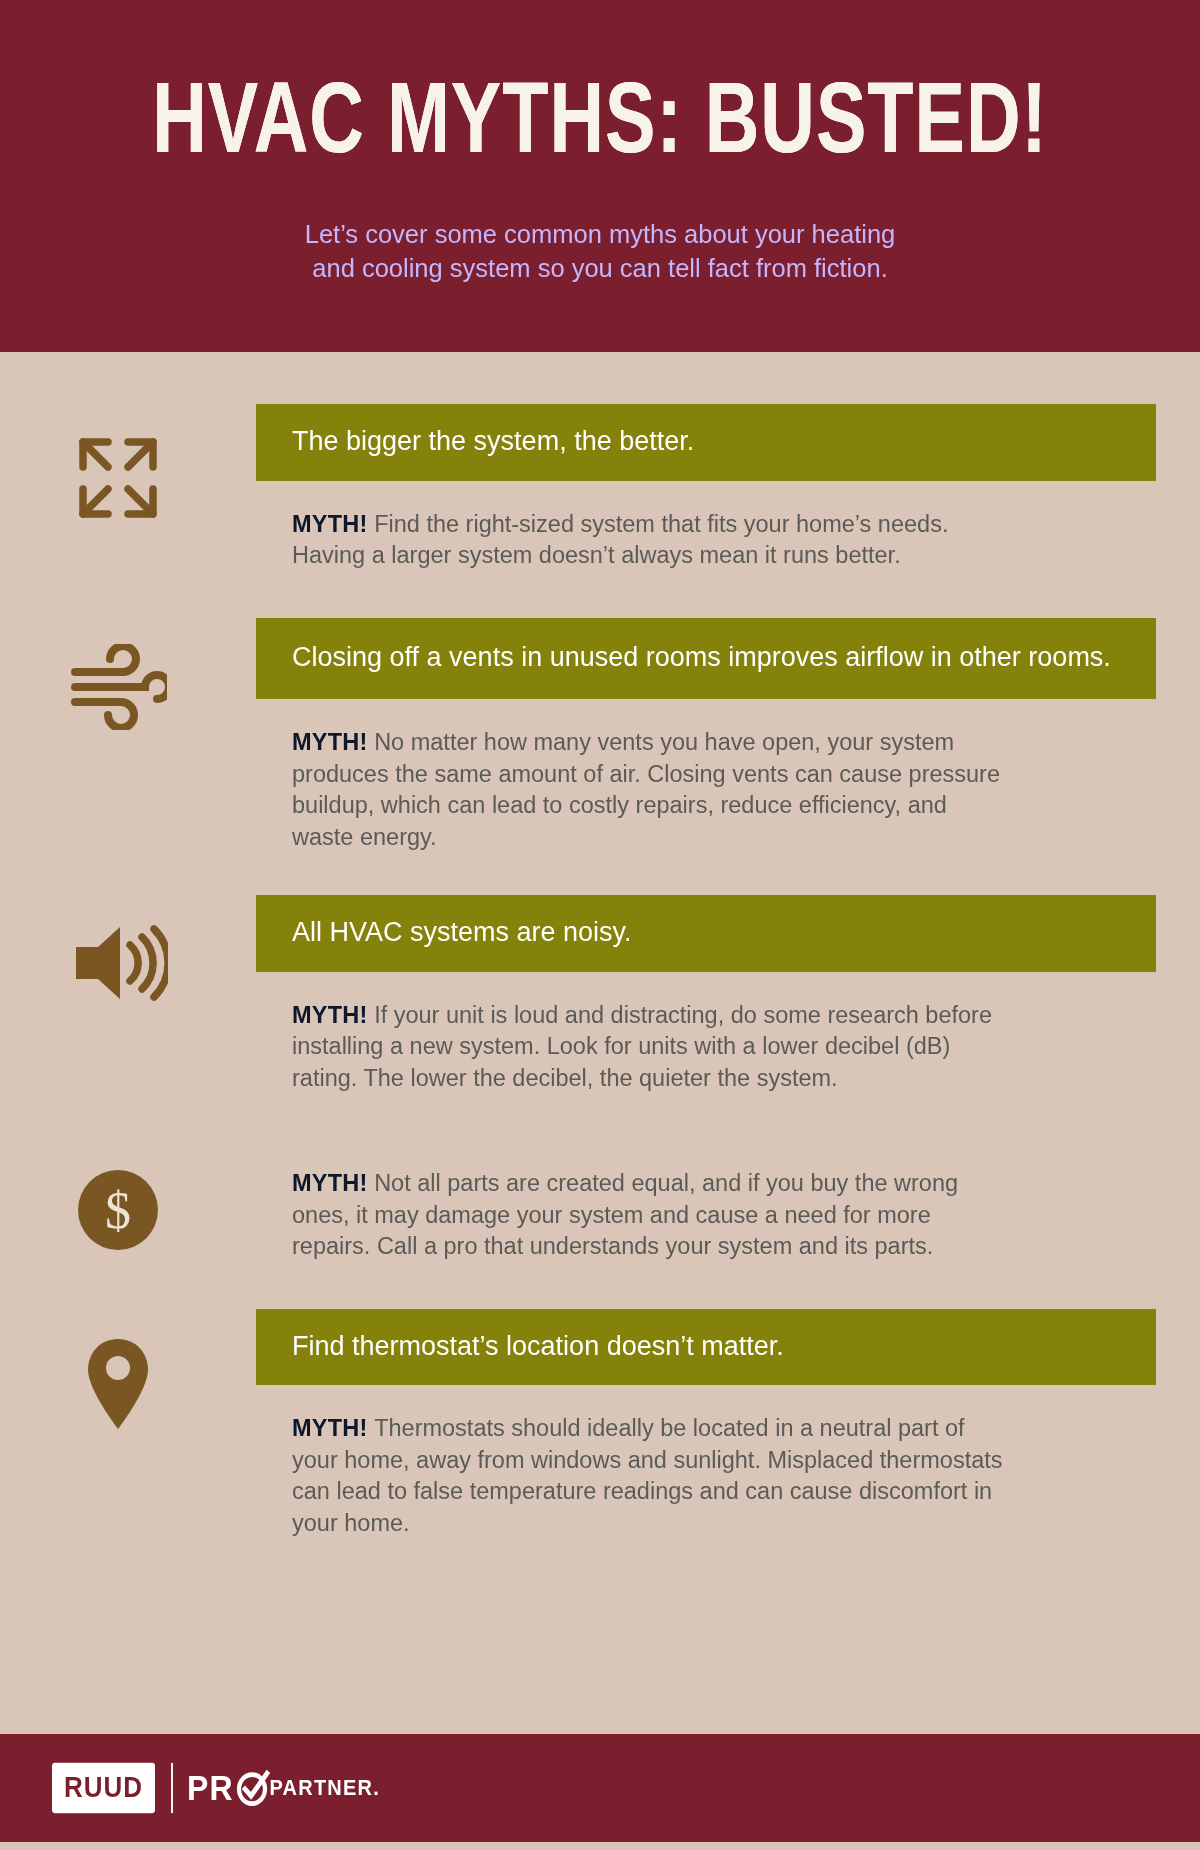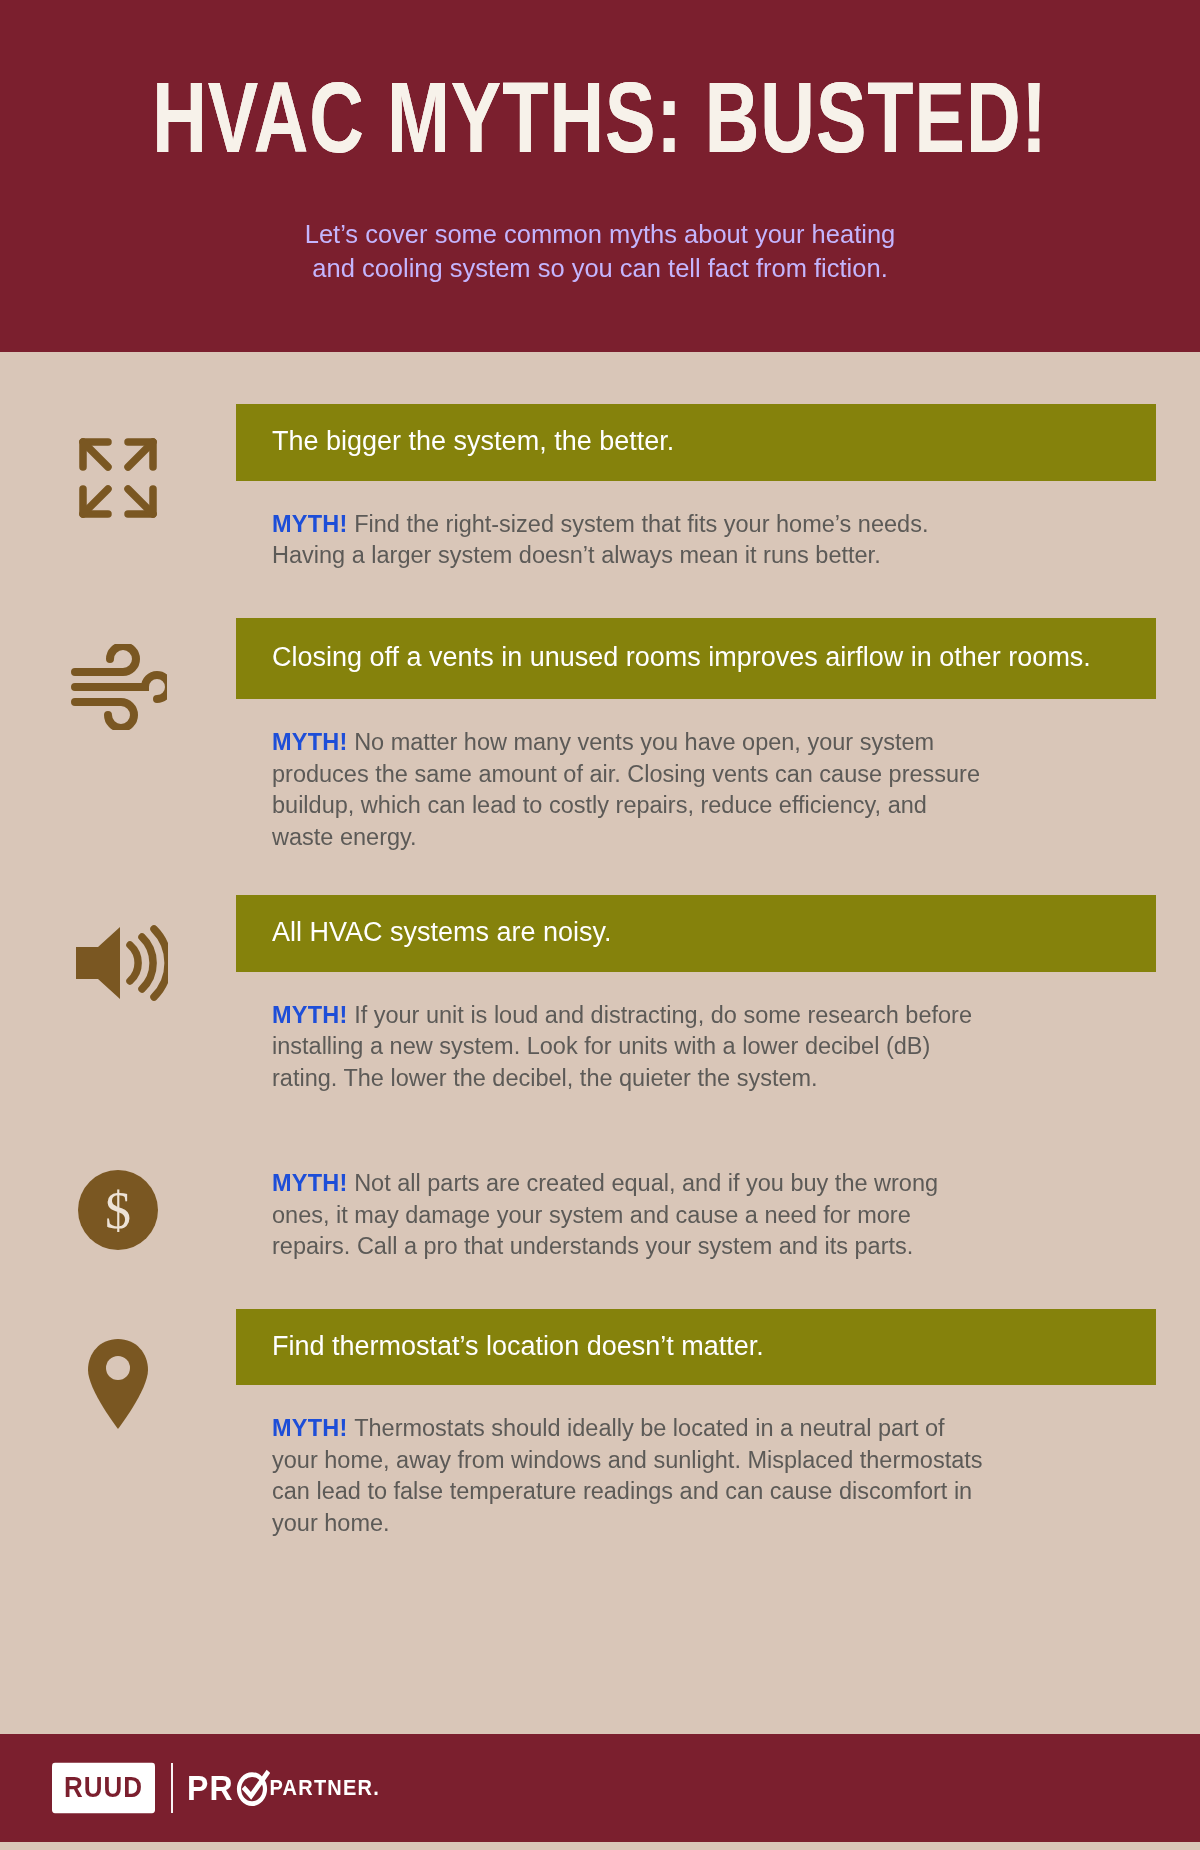--- a/index.html
+++ b/index.html
@@ -50,20 +50,21 @@
     background:#D9C6B8;
     padding-top:52px;
     padding-bottom:40px;
   }
 
   .myth{
     position:relative;
     display:flex;
     align-items:flex-start;
     margin-bottom:36px;
+    gap:20px;
   }
   .icon-col{
     width:236px;
     min-width:236px;
     display:flex;
     justify-content:center;
     padding-top:26px;
   }
   .content-col{
     flex:1;
@@ -84,21 +85,21 @@
   .body-text{
     color:#5C5A57;
     font-size:23.5px;
     line-height:1.34;
     margin-top:28px;
     padding-left:36px;
     padding-right:6px;
     max-width:760px;
   }
   .myth-tag{
-    color:#1d4ed8;
+    color:#0f172a;
     font-weight:bold;
     letter-spacing:0.2px;
   }
 
   
   .gap-a { margin-bottom:46px; }
   .gap-b { margin-bottom:42px; }
 
   
   .icon-wrap{ color:#7A5722; }

